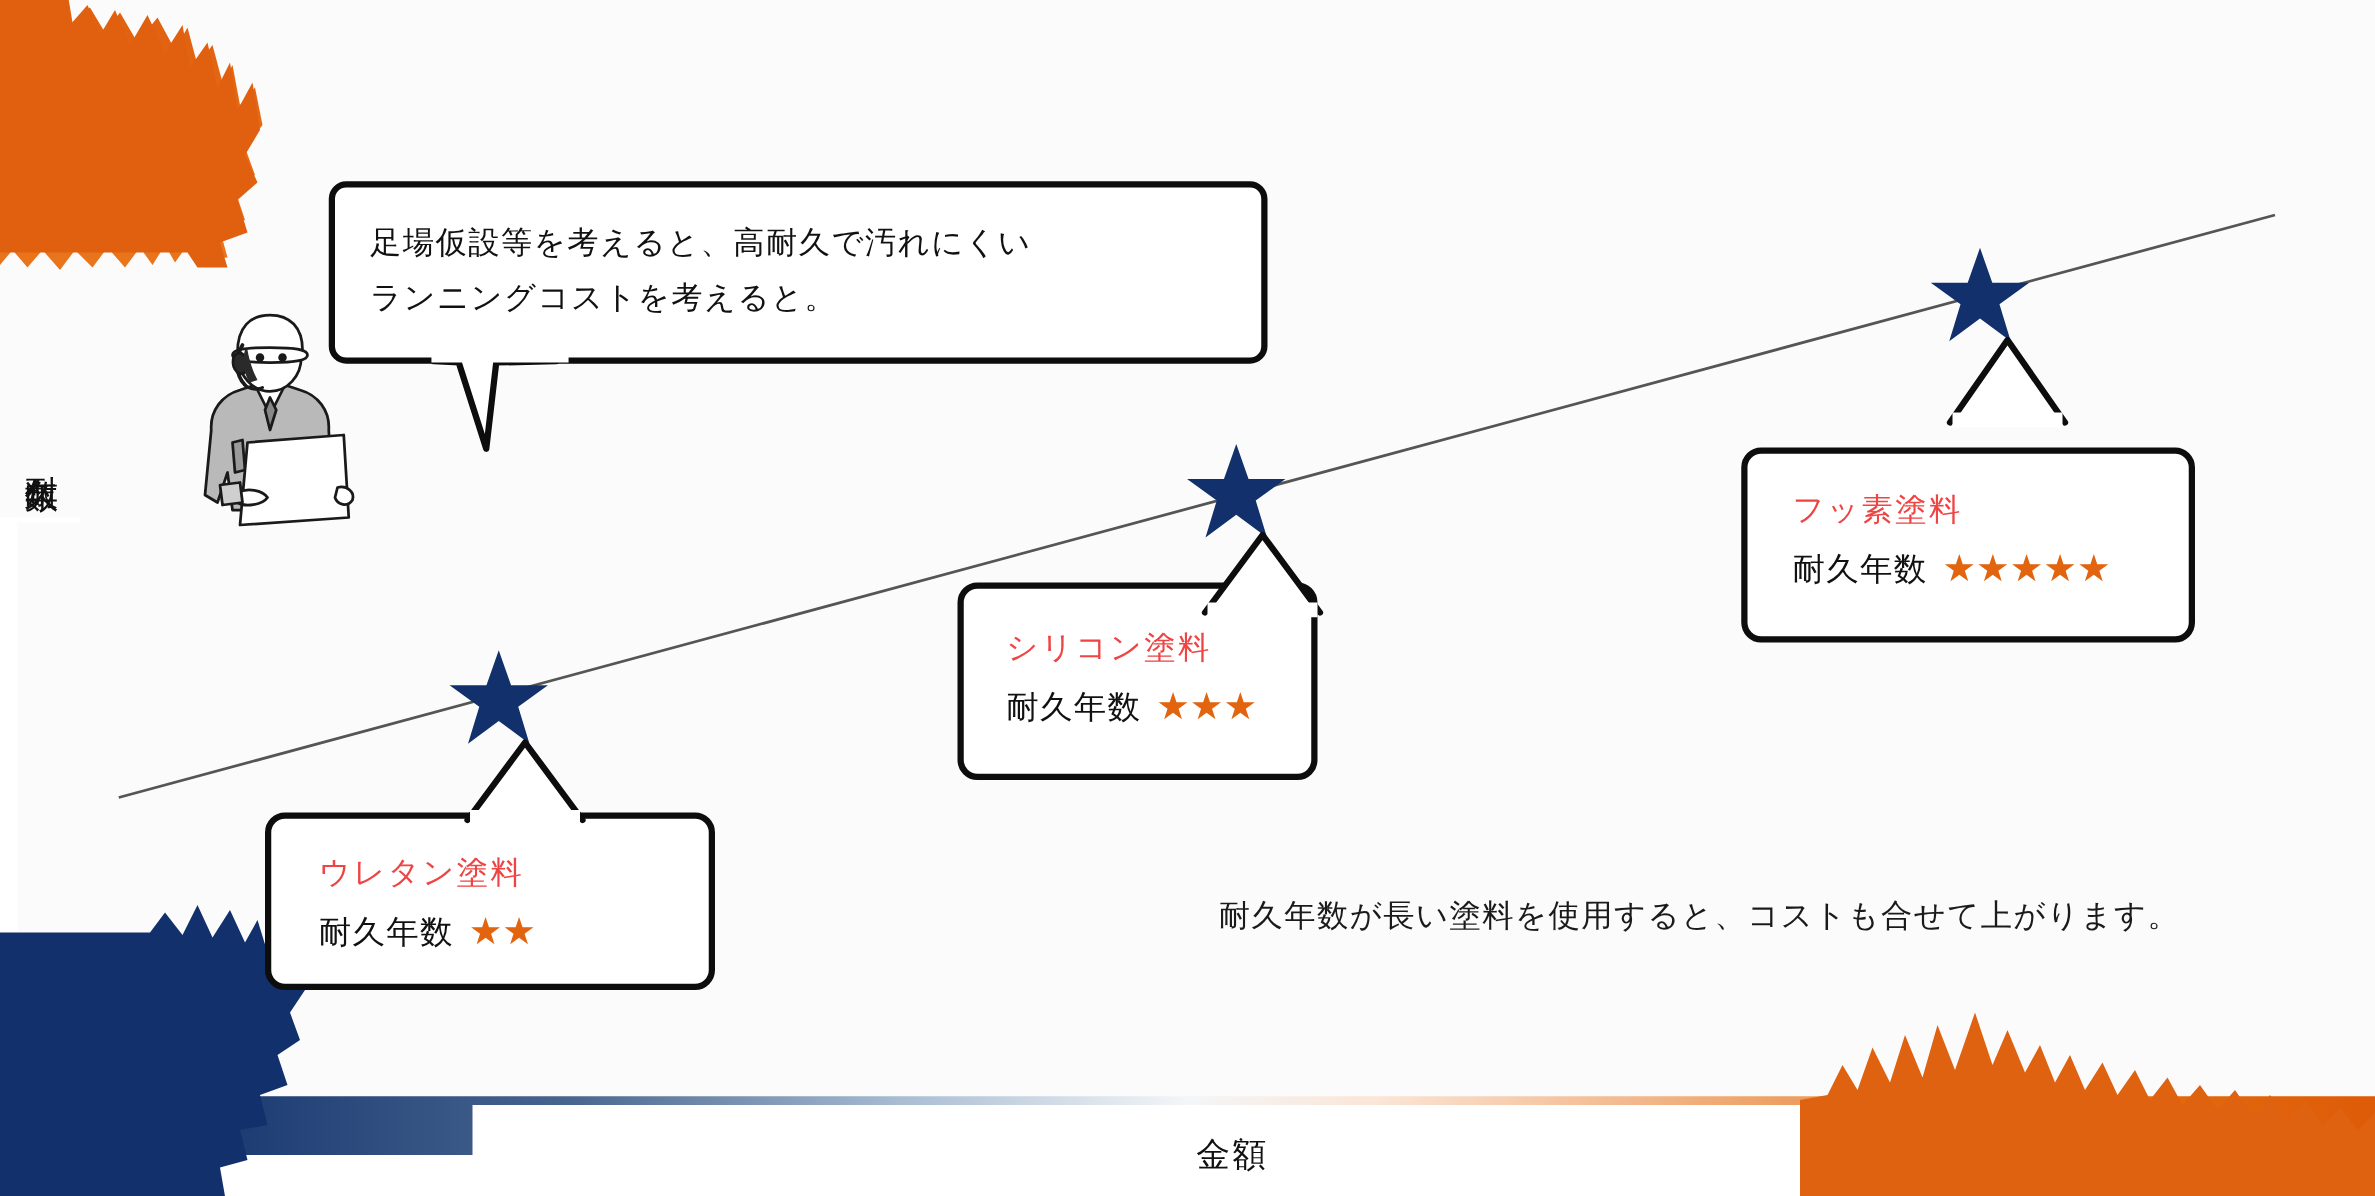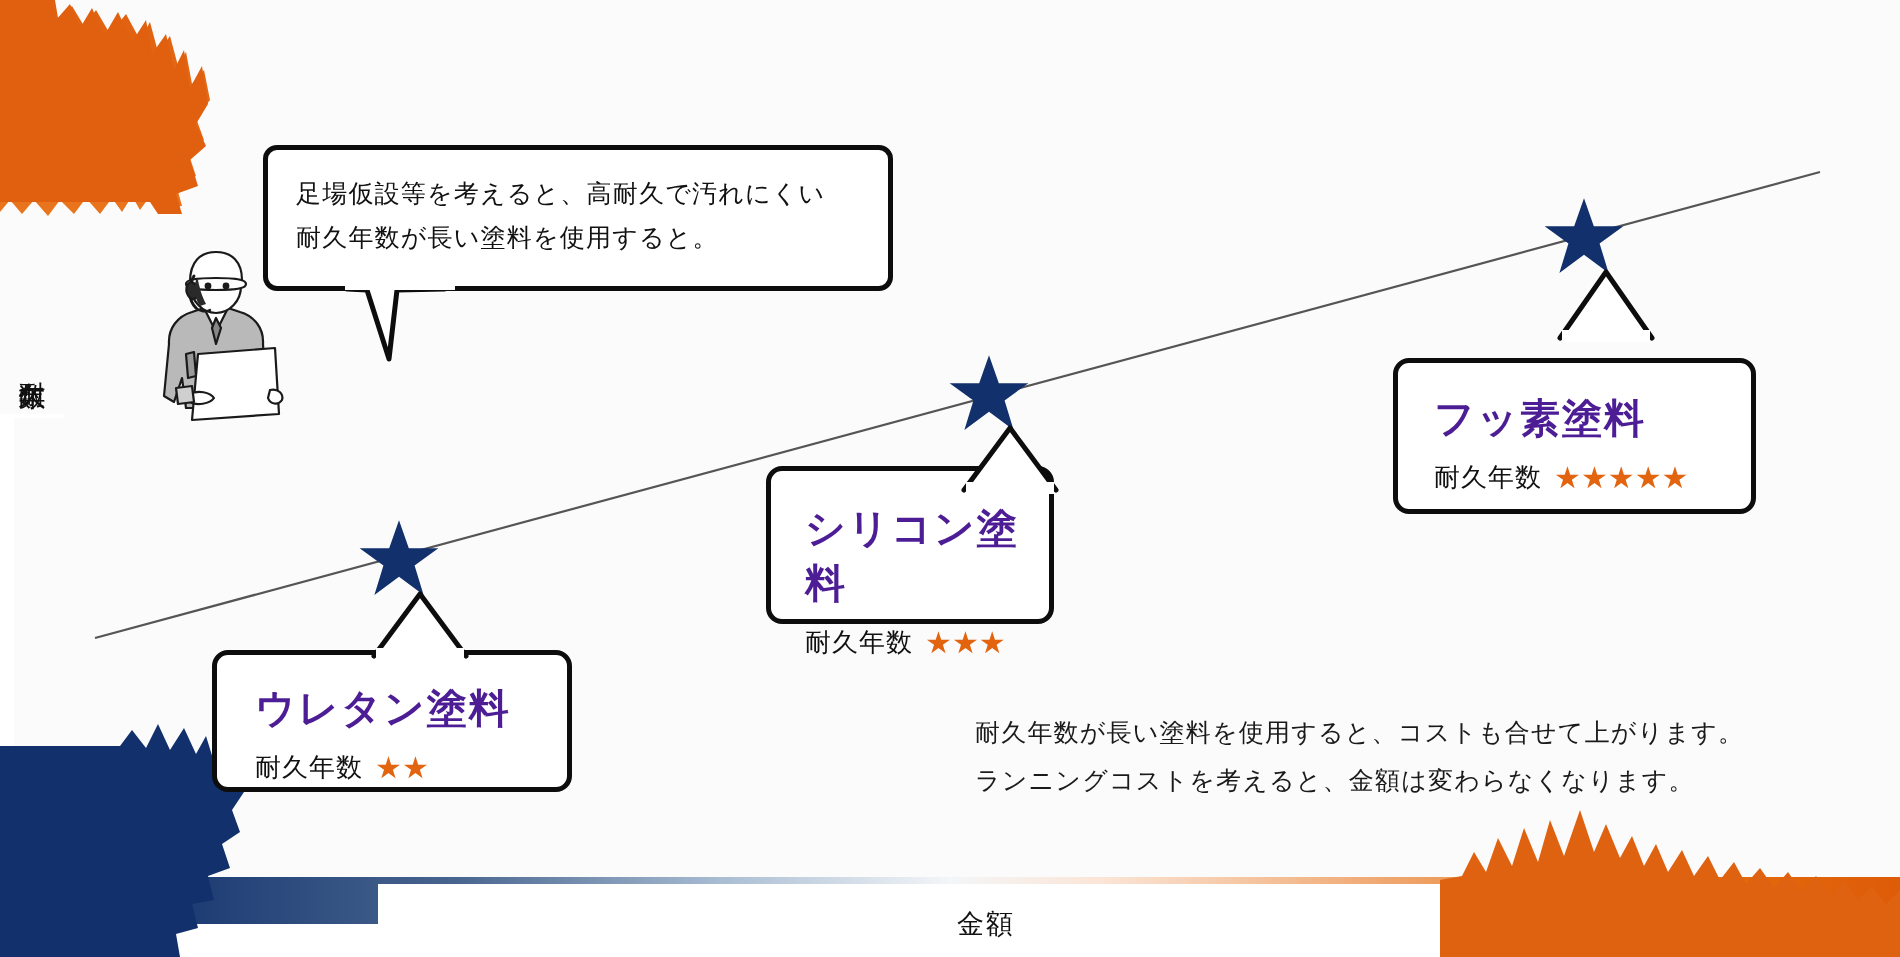--- a/index.html
+++ b/index.html
@@ -134,23 +134,23 @@
   
   .callout {
     position: absolute;
     background: #ffffff;
     border: 5px solid #0d0d0d;
     border-radius: 16px;
     z-index: 8;
     box-sizing: border-box;
   }
   .callout-title {
-    color: #4c1d95;
-    font-weight: bold;
-    font-size: 40px;
+    color: #ef4444;
+    font-weight: normal;
+    font-size: 25px;
     letter-spacing: 2px;
     font-family: "DejaVu Sans", "Liberation Sans", sans-serif;
   }
   .callout-row {
     display: flex;
     align-items: center;
     gap: 12px;
     margin-top: 14px;
   }
   .callout-row-label {
@@ -169,21 +169,21 @@
   .callout-tail {
     position: absolute;
     z-index: 9;
   }
 
   
   .speech {
     position: absolute;
     left: 263px;
     top: 145px;
-    width: 630px;
+    width: 751px;
     background: #ffffff;
     border: 5px solid #0d0d0d;
     border-radius: 14px;
     padding: 22px 28px 26px 28px;
     box-sizing: border-box;
     z-index: 8;
   }
   .speech p {
     margin: 0;
     font-size: 25px;
@@ -323,21 +323,21 @@
 
       <path d="M48,146 C56,142 68,144 72,150 C68,156 54,158 48,154 Z" fill="#ffffff"></path>
       <path d="M128,142 C136,140 142,146 140,152 C136,158 128,156 126,150 Z" fill="#ffffff"></path>
 
       <path d="M34,140 L50,138 L52,154 L36,156 Z" fill="#cfcfcf"></path>
     </g>
   </svg>
 
   <div class="speech">
     <p>足場仮設等を考えると、高耐久で汚れにくい</p>
-    <p>耐久年数が長い塗料を使用すると。</p>
+    <p>ランニングコストを考えると。</p>
   </div>
   <svg class="speech-tail" width="110" height="80" viewBox="0 0 110 80">
     <path d="M2,2 L100,2 L100,8 L52,8 L46,72 L24,8 L2,8 Z" fill="#ffffff" stroke="none"></path>
     <path d="M100,4 L52,5 L44,74 L22,5 L2,4" fill="#ffffff" stroke="#0d0d0d" stroke-width="5" stroke-linejoin="round" stroke-linecap="round"></path>
     <rect x="0" y="0" width="110" height="5" fill="#ffffff"></rect>
   </svg>
 
   <svg class="callout-tail" style="left:366px;top:590px;width:110px;height:70px;" viewBox="0 0 110 70">
     <path d="M8,66 L54,4 L100,66" fill="#ffffff" stroke="#0d0d0d" stroke-width="5" stroke-linejoin="round" stroke-linecap="round"></path>
     <rect x="10" y="58" width="88" height="12" fill="#ffffff"></rect>
@@ -369,16 +369,15 @@
   <div class="callout" style="left:1393px;top:358px;width:363px;height:156px;padding:28px 0 0 36px;">
     <div class="callout-title">フッ素塗料</div>
     <div class="callout-row">
       <span class="callout-row-label">耐久年数</span>
       <span class="stars">★★★★★</span>
     </div>
   </div>
 
   <div class="note">
     <p>耐久年数が長い塗料を使用すると、コストも合せて上がります。</p>
-    <p>ランニングコストを考えると、金額は変わらなくなります。</p>
   </div>
 
 </div>
 
 </body></html>

